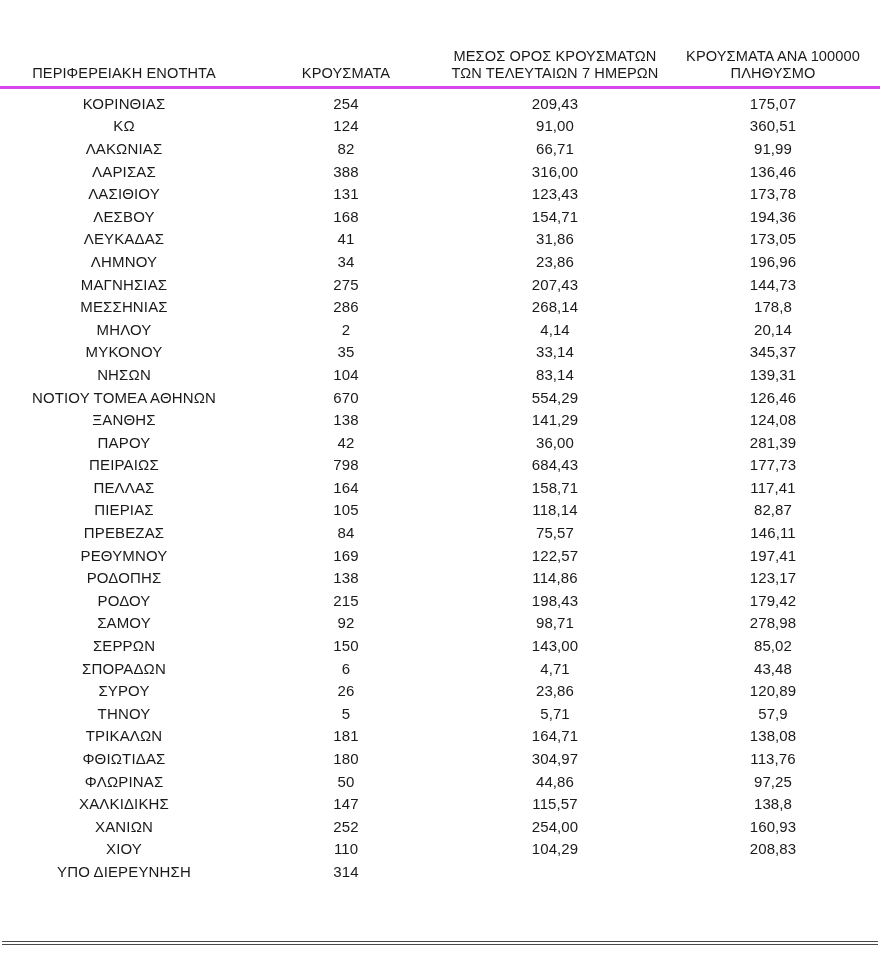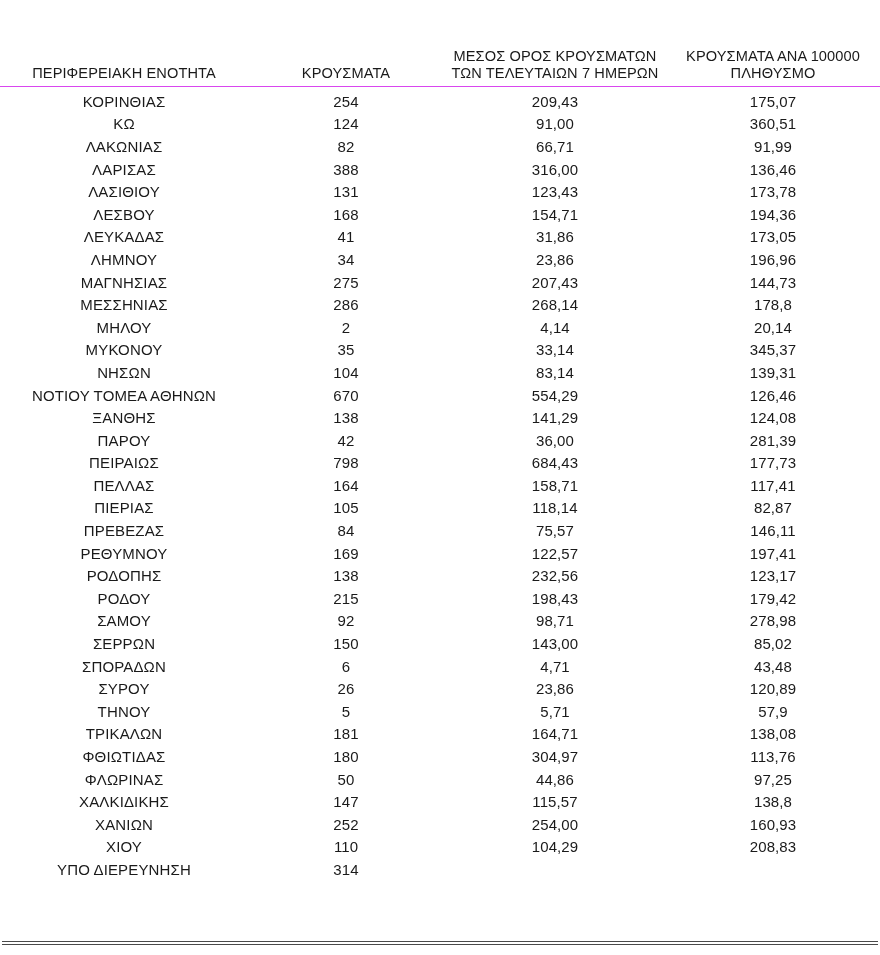--- a/index.html
+++ b/index.html
@@ -43,21 +43,21 @@
   thead th {
     font-weight: normal;
     font-size: 14.6px;
     letter-spacing: 0.1px;
     color: #1a1a1a;
     text-align: center;
     vertical-align: bottom;
     padding: 0 4px 4px 4px;
     height: 54px;
     line-height: 17px;
-    border-bottom: 1px solid #d946ef;
+    border-bottom: 3px solid #d946ef;
   }
   thead th .hdr-line {
     display: block;
     white-space: nowrap;
   }
 
   
   tbody tr.rule-row td {
     padding: 0;
     height: 3px;
@@ -262,21 +262,21 @@
         </tr>
         <tr class="data-row">
           <td class="region">ΡΕΘΥΜΝΟΥ</td>
           <td class="num">169</td>
           <td class="num">122,57</td>
           <td class="num">197,41</td>
         </tr>
         <tr class="data-row">
           <td class="region">ΡΟΔΟΠΗΣ</td>
           <td class="num">138</td>
-          <td class="num">232,56</td>
+          <td class="num">114,86</td>
           <td class="num">123,17</td>
         </tr>
         <tr class="data-row">
           <td class="region">ΡΟΔΟΥ</td>
           <td class="num">215</td>
           <td class="num">198,43</td>
           <td class="num">179,42</td>
         </tr>
         <tr class="data-row">
           <td class="region">ΣΑΜΟΥ</td>

